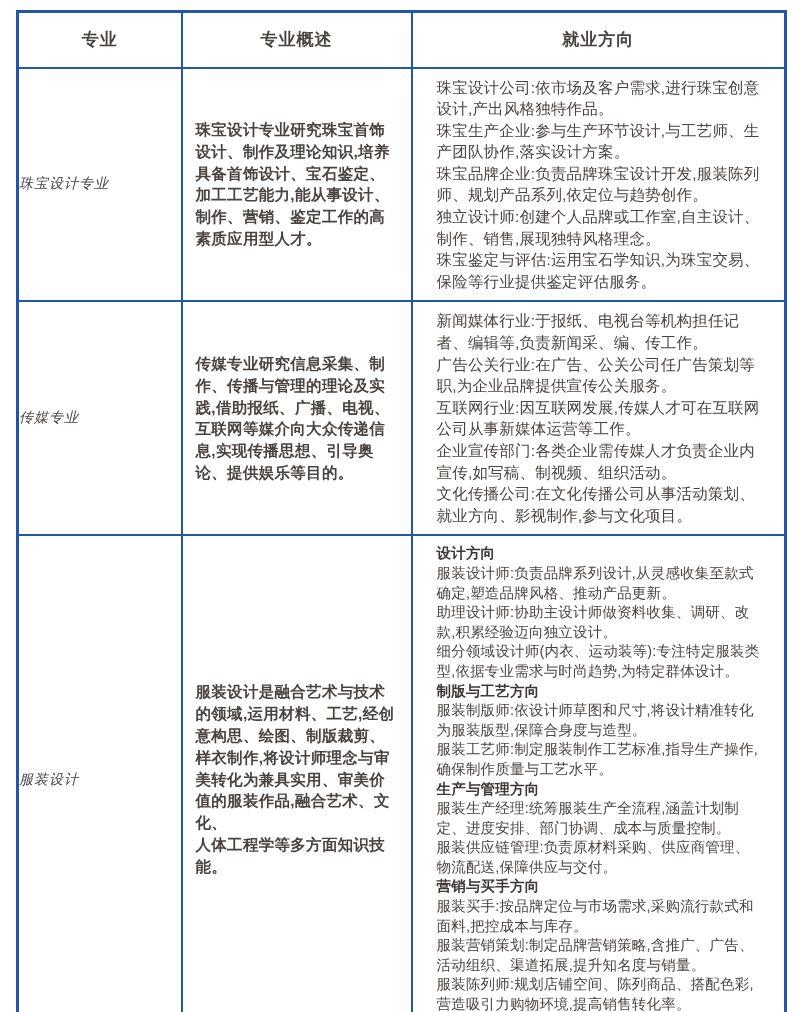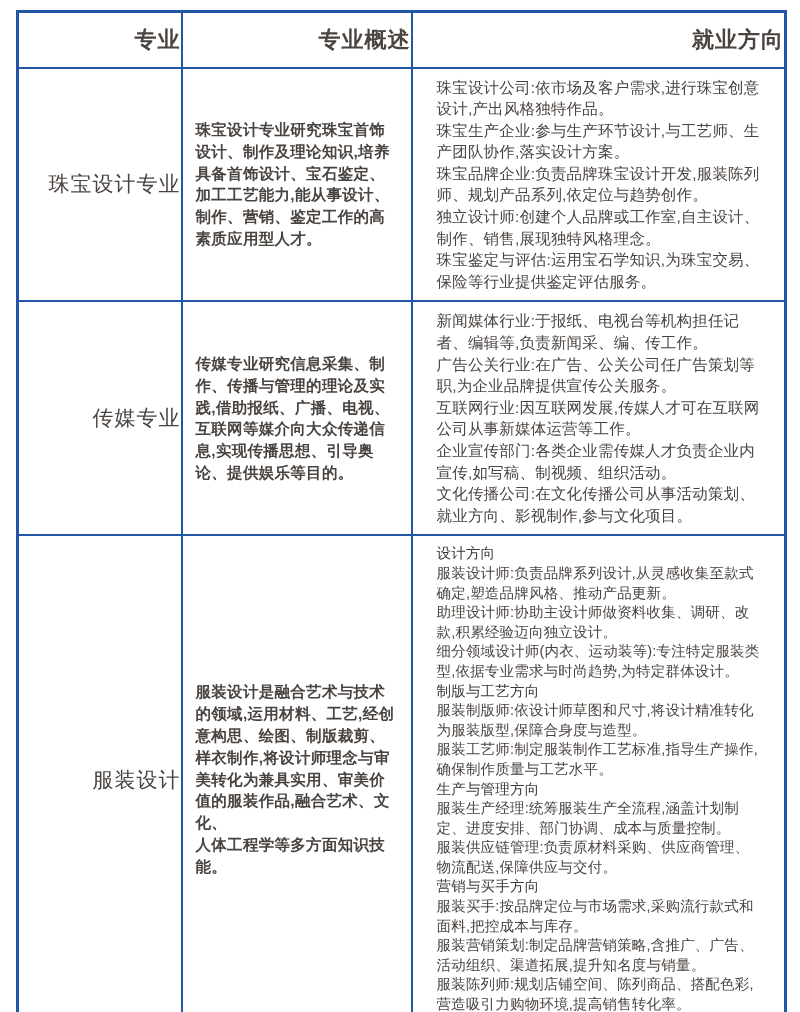--- a/index.html
+++ b/index.html
@@ -25,32 +25,33 @@
   }
   table.majors th,
   table.majors td {
     border: 2px solid #2257A8;
     vertical-align: middle;
     color: #4A4440;
   }
 
   th.header-cell {
     height: 56px;
-    font-size: 22px;
+    font-size: 17px;
     font-weight: bold;
     color: #2F2B28;
-    text-align: right;
+    text-align: center;
     letter-spacing: 1px;
   }
 
   td.major-cell {
-    text-align: right;
-    font-size: 21px;
+    text-align: left;
+    font-size: 14px;
     letter-spacing: 1px;
     color: #494340;
+    font-style: italic;
   }
 
   td.overview-cell {
     padding: 10px 13px;
     font-size: 15.5px;
     line-height: 21.8px;
     letter-spacing: 0.3px;
     text-align: left;
     font-weight: bold;
   }
@@ -71,21 +72,21 @@
   tr.row-3 { height: 473px; }
 
   td.tight {
     font-size: 14.5px;
     line-height: 19.6px;
   }
 
   .pre-line { white-space: pre-line; }
 
   .group-heading {
-    font-weight: normal;
+    font-weight: bold;
     color: #3E3936;
   }
 </style>
 </head>
 <body>
 
 <div class="table-wrap">
   <table class="majors">
     <colgroup>
       <col style="width:164px">

